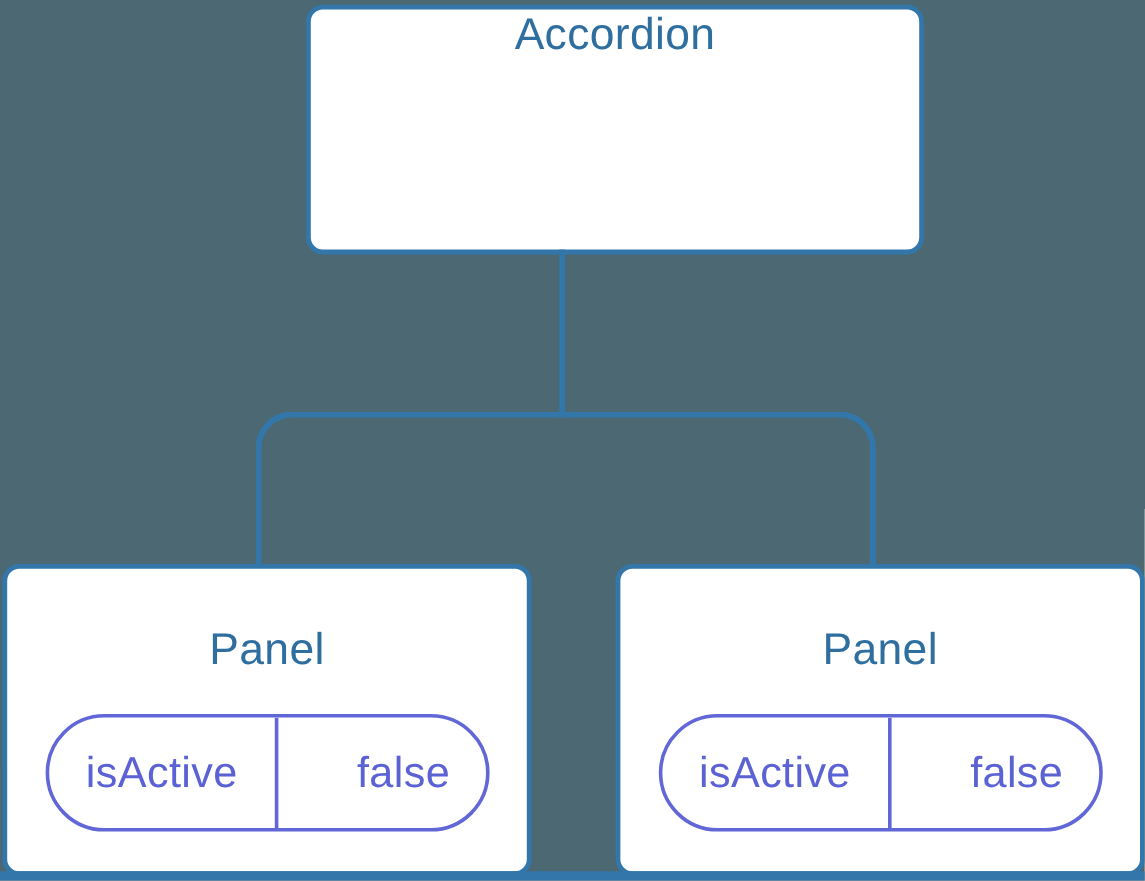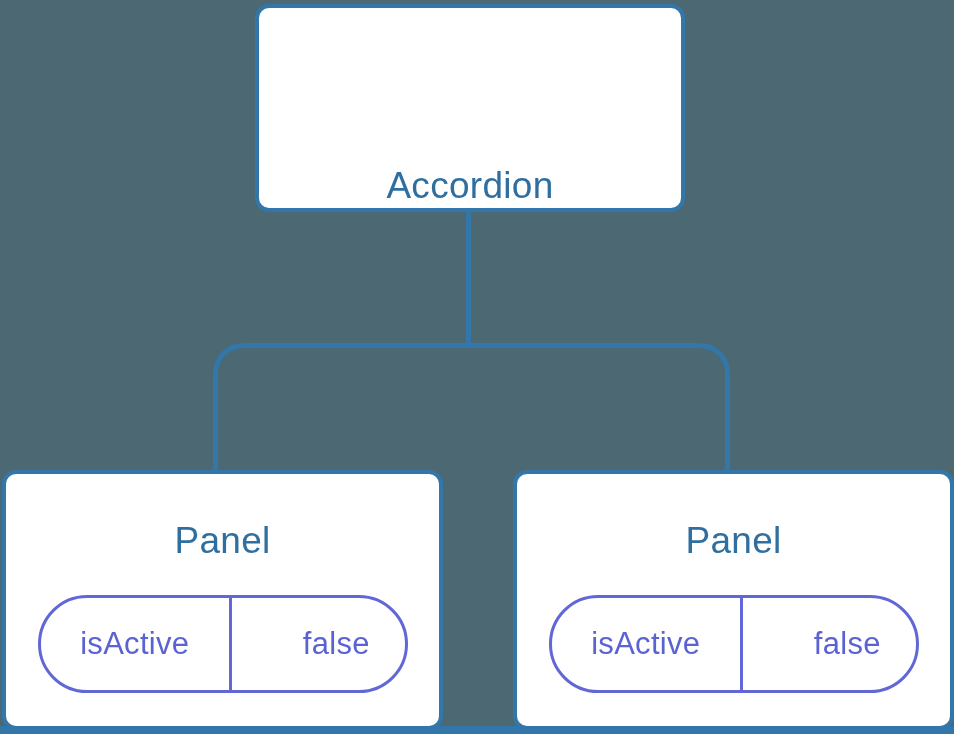--- a/index.html
+++ b/index.html
@@ -27,23 +27,23 @@
   .node-label {
     color: var(--node-text, #2f6f9f);
     font-size: 37px;
     font-weight: 500;
     letter-spacing: 0.3px;
     line-height: 1.15;
   }
   .node-root {
     left: 255px;
     top: 4px;
-    width: 430px;
+    width: 515px;
     height: 208px;
-    justify-content: flex-end;
+    justify-content: flex-start;
   }
   .connector-stem {
     position: absolute;
     left: 466px;
     top: 208px;
     width: 5px;
     height: 140px;
     background: var(--connector, #3377aa);
   }
   .connector-bracket {
@@ -75,21 +75,21 @@
     border-radius: 49px;
     display: flex;
     overflow: hidden;
     background: var(--node-fill, #ffffff);
   }
   .state-cell {
     display: flex;
     align-items: center;
     justify-content: center;
     color: var(--state-text, #5b62d3);
-    font-size: 31px;
+    font-size: 36px;
     font-weight: 500;
     letter-spacing: 0.3px;
   }
   .state-key {
     flex: 58 0 0;
     border-right: 3px solid var(--state-border, #6167d6);
   }
   .state-value {
     flex: 42 0 0;
     margin-left: 36px;

